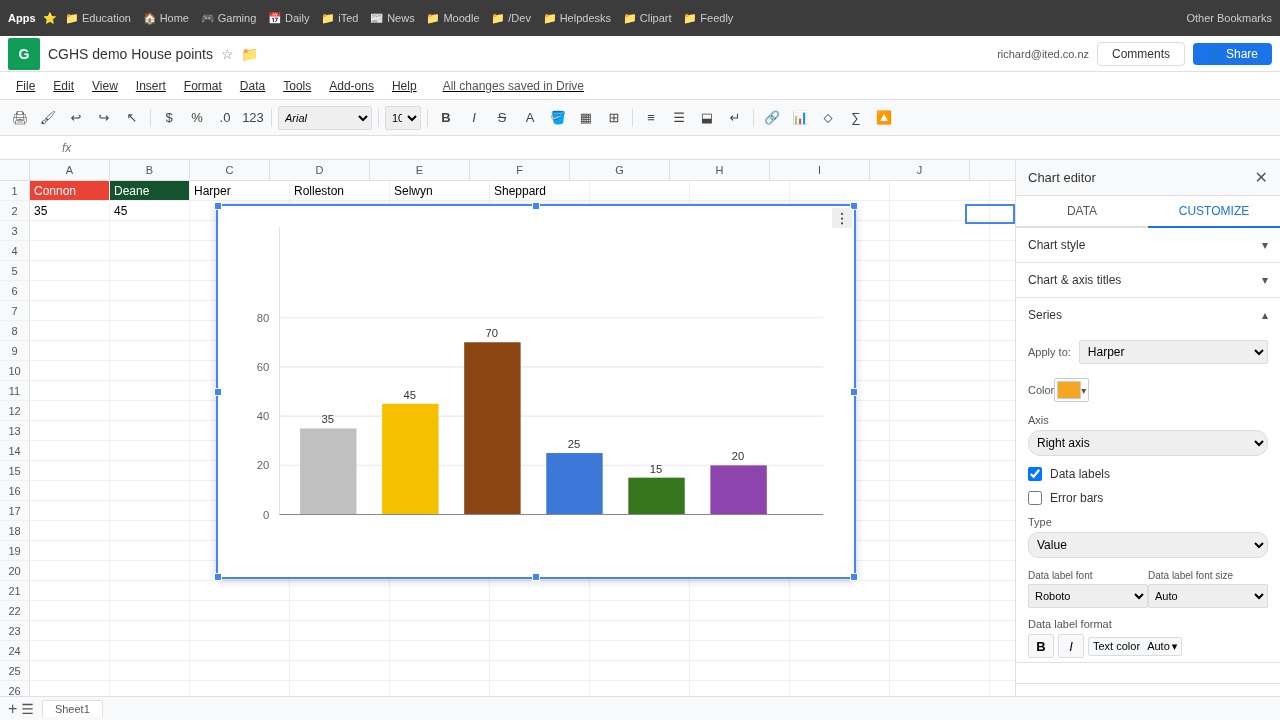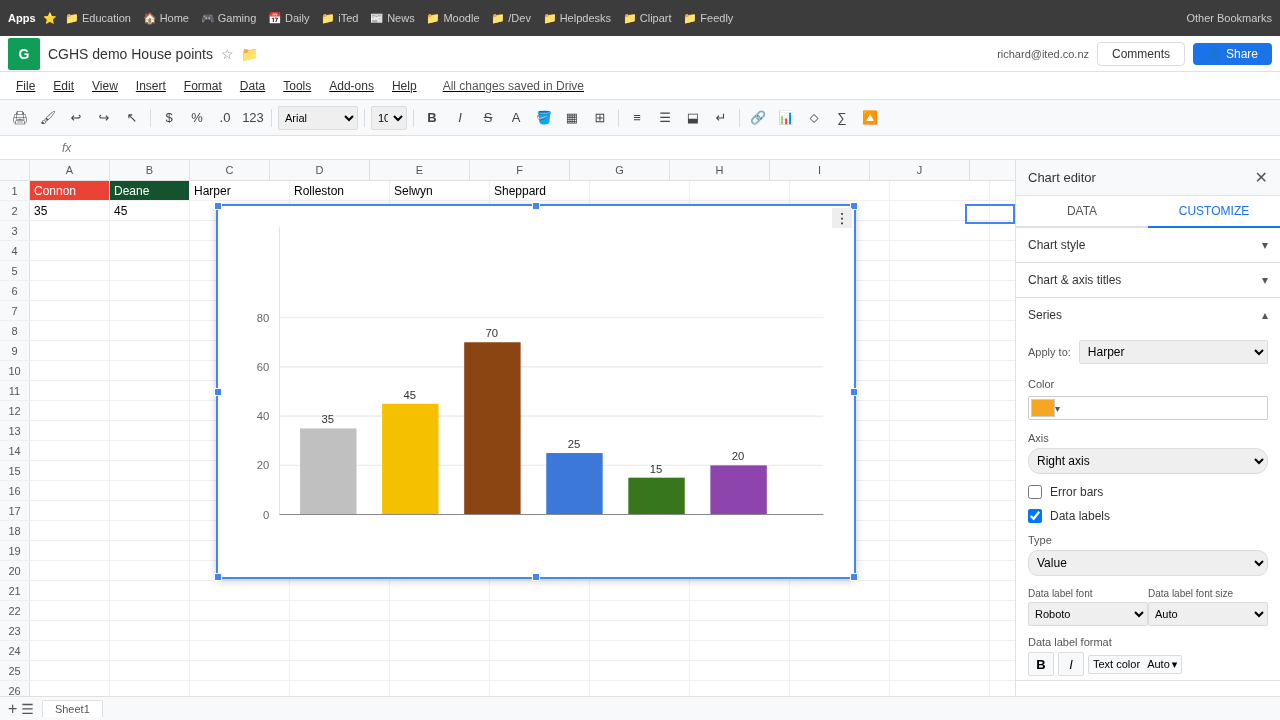--- a/index.html
+++ b/index.html
@@ -90,25 +90,26 @@
     }
     .toolbar-btn {
       width: 24px; height: 24px;
       display: flex; align-items: center; justify-content: center;
       border: none; background: transparent;
       cursor: pointer; color: #444; font-size: 13px;
       border-radius: 2px;
     }
     .toolbar-divider { width: 1px; height: 18px; background: #dadce0; margin: 0 2px; }
     .font-select {
-      width: 80px; height: 24px;
+      width: 94px; height: 24px;
       border: 1px solid #dadce0;
       border-radius: 2px;
       font-size: 11px;
       padding: 0 2px;
+      font-style: italic;
     }
     .size-select {
       width: 36px; height: 24px;
       border: 1px solid #dadce0;
       border-radius: 2px;
       font-size: 11px;
       padding: 0 2px;
     }
 
     
@@ -262,23 +263,22 @@
     .apply-select {
       flex: 1;
       height: 24px;
       border: 1px solid #dadce0;
       border-radius: 2px;
       font-size: 12px;
       padding: 0 4px;
     }
 
     .color-swatch-row {
-      display: flex; gap: 6px;
+      display: flex; align-items: center; 
       padding: 6px 12px;
-      flex-direction: column;
     }
     .color-label { font-size: 11px; color: #555; }
     .color-swatch {
       width: 24px; height: 18px;
       background: #f5a623;
       border: 1px solid #ccc;
       display: inline-block;
     }
     .color-arrow { font-size: 10px; color: #555; }
 
@@ -961,27 +961,27 @@
 
       <div class="axis-row">
         <div class="axis-label">Axis</div>
         <select class="axis-select">
           <option>Left axis</option>
           <option selected="">Right axis</option>
         </select>
       </div>
 
       <div class="checkbox-row">
+        <input type="checkbox" id="dataLabels" checked="" style="">
+        <label class="checkbox-label" for="dataLabels">Data labels</label>
+      </div>
+
+      <div class="checkbox-row">
         <input type="checkbox" id="errorBars" style="">
         <label class="checkbox-label" for="errorBars">Error bars</label>
-      </div>
-
-      <div class="checkbox-row">
-        <input type="checkbox" id="dataLabels" checked="" style="">
-        <label class="checkbox-label" for="dataLabels">Data labels</label>
       </div>
 
       <div class="type-row">
         <div class="type-label">Type</div>
         <select class="type-select">
           <option>Value</option>
         </select>
       </div>
 
       <div class="two-col-row">

